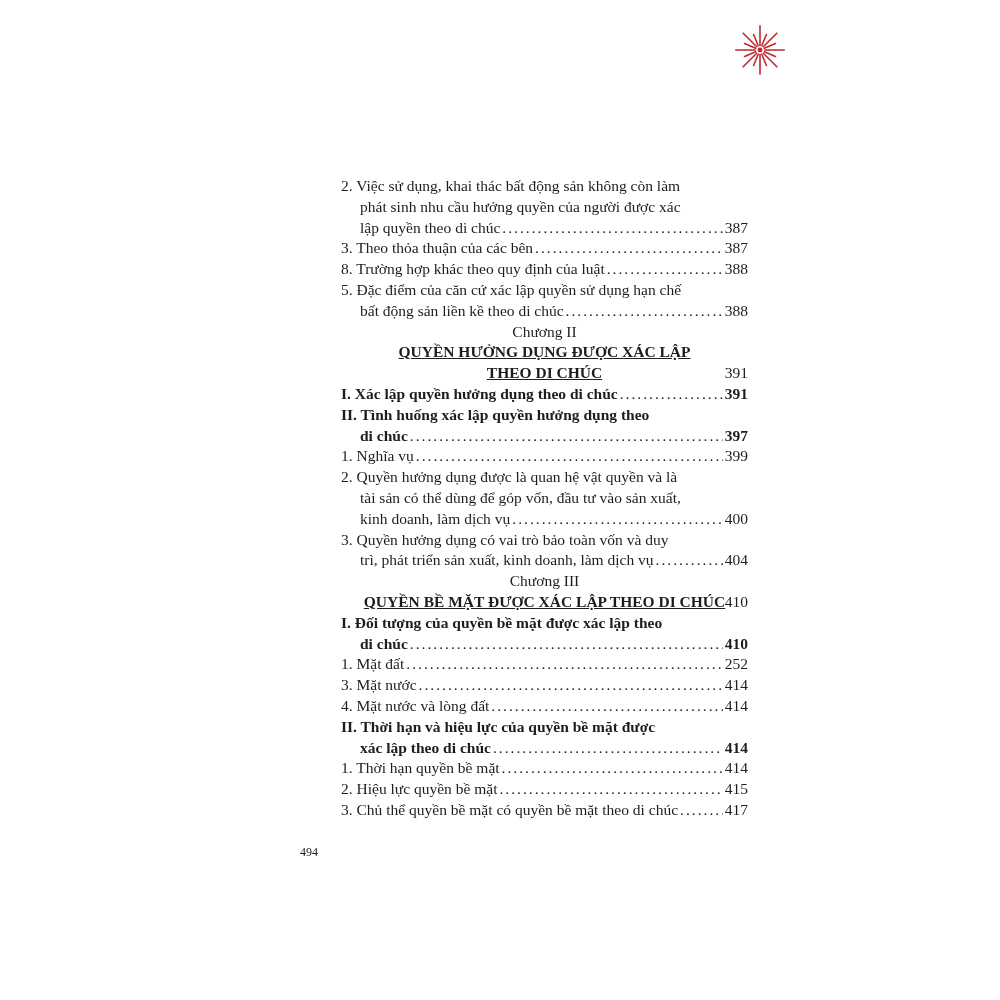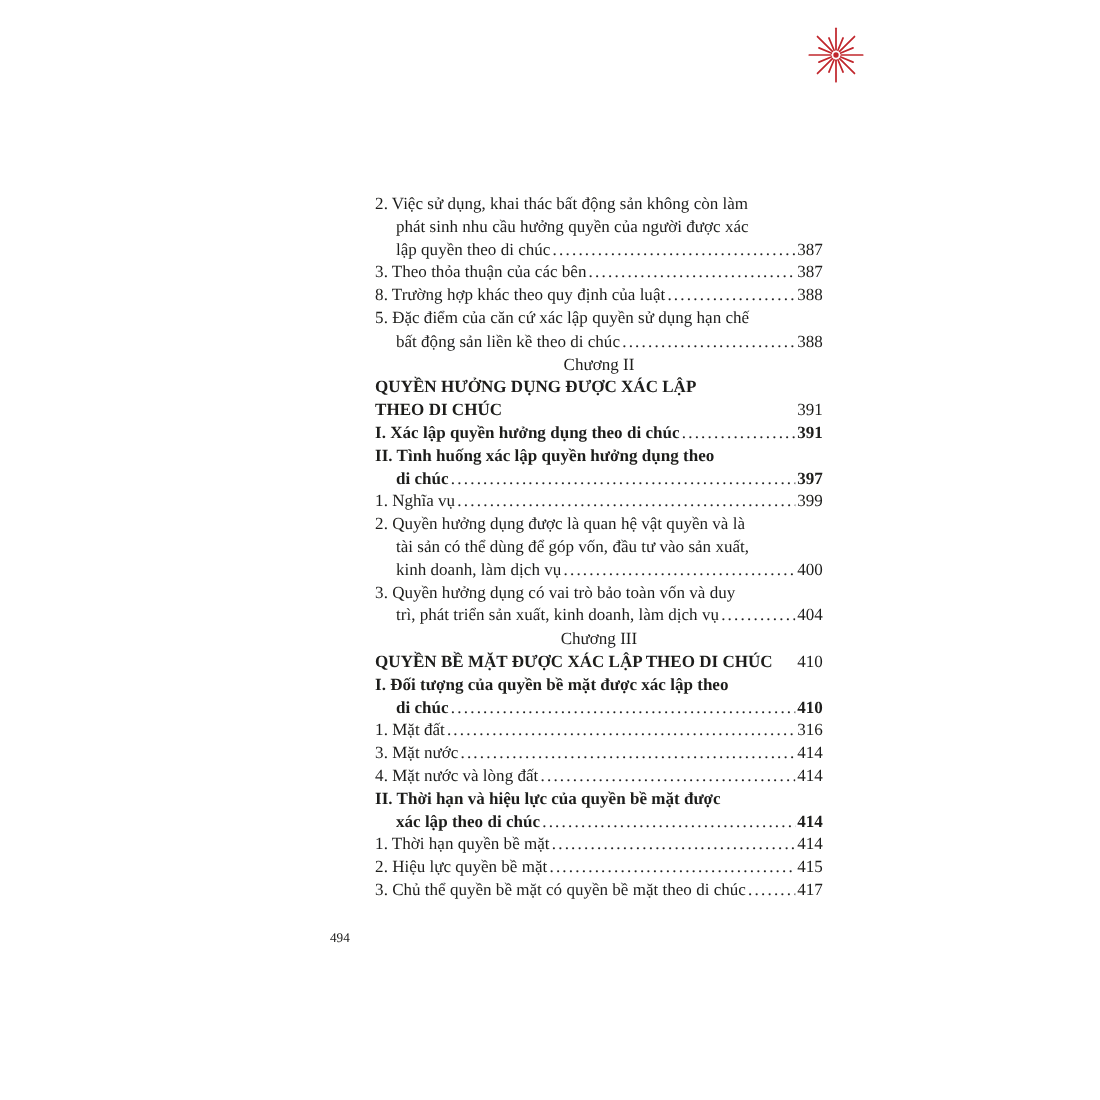--- a/index.html
+++ b/index.html
@@ -49,21 +49,23 @@
   }
   .dots::after {
     content: "........................................................................................................................................................................................................";
     letter-spacing: 2px;
   }
   .pg { flex: 0 0 auto; }
   .chapter-label {
     text-align: center;
   }
   .chapter-title {
+    text-align: center;
     font-weight: bold;
+    text-decoration: underline;
   }
   .chapter-line { position: relative; }
   .chapter-line .cpage {
     position: absolute;
     right: 0;
     font-weight: normal;
   }
   .footer-page {
     position: absolute;
     left: 300px; top: 845px;
@@ -184,21 +186,21 @@
         <div class="toc-line cont last">
           <span class="txt">di chúc</span>
           <span class="dots"></span>
           <span class="pg">410</span>
         </div>
       </div>
       <div class="toc-entry">
         <div class="toc-line last">
           <span class="txt">1. Mặt đất</span>
           <span class="dots"></span>
-          <span class="pg">316</span>
+          <span class="pg">252</span>
         </div>
       </div>
       <div class="toc-entry">
         <div class="toc-line last">
           <span class="txt">3. Mặt nước</span>
           <span class="dots"></span>
           <span class="pg">414</span>
         </div>
       </div>
       <div class="toc-entry">

